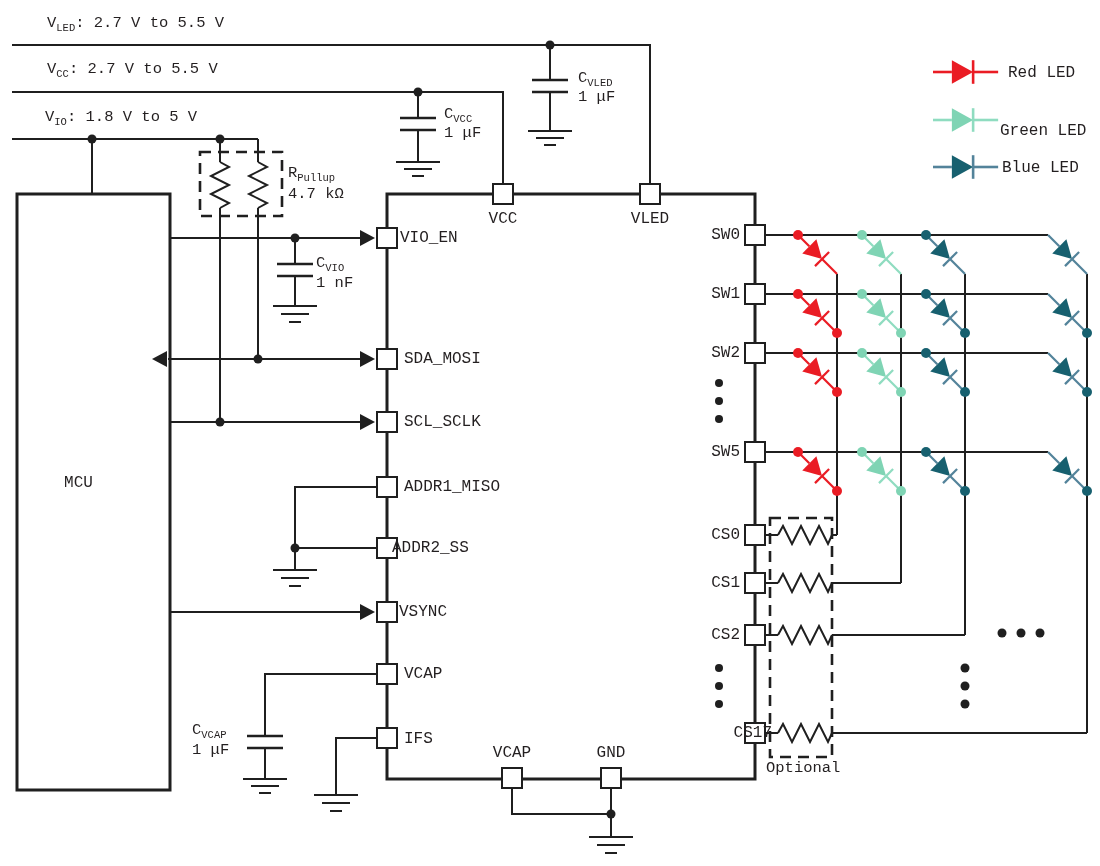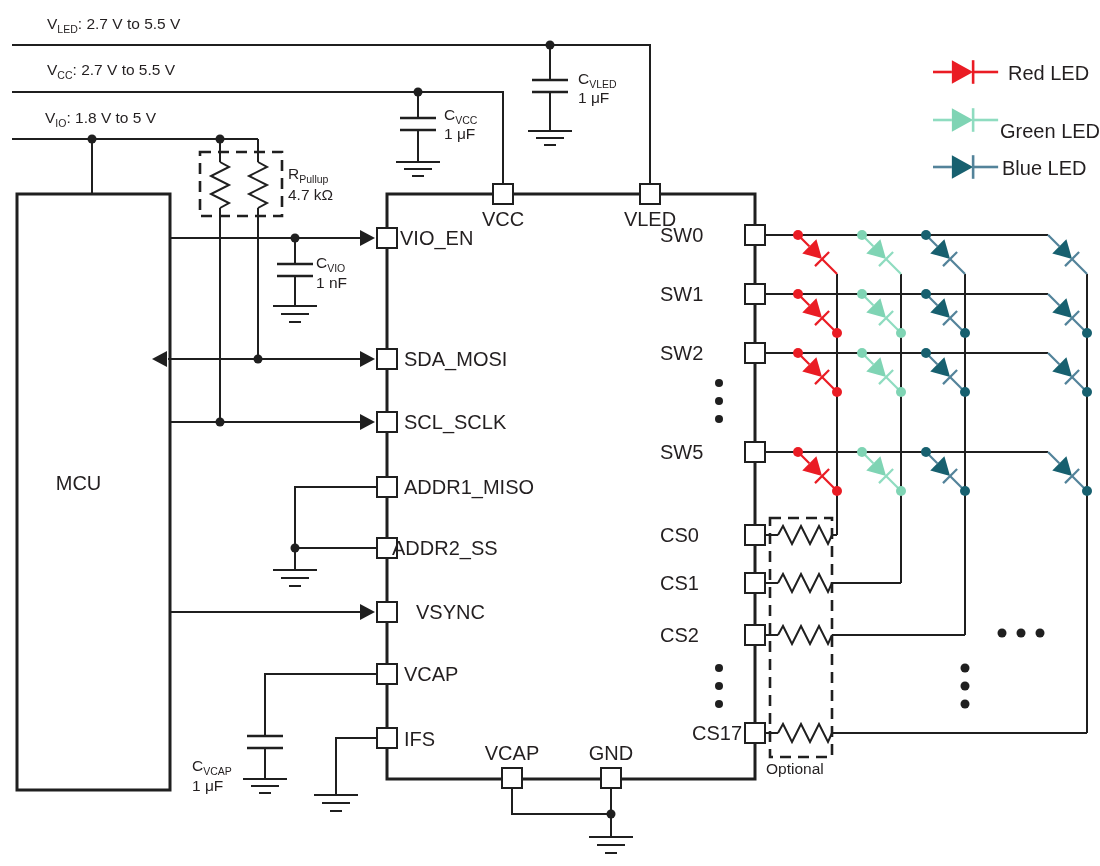--- a/index.html
+++ b/index.html
@@ -1,21 +1,21 @@
 <!DOCTYPE html>
 <html style="--wire: #1f1f1f; --ink: #231f20; --red: #ea1c24; --green: #7fd4b4; --green_wire: #8fdcc0; --blue: #17606f; --blue_wire: #53839a;"><head>
 <meta charset="utf-8">
 <style>
   html,body{margin:0;padding:0;background:#fff}
   .stage{position:relative;width:1100px;height:866px;background:#fff;overflow:hidden;
-         font-family:Liberation Sans, sans-serif;color:var(--ink,#231f20)}
+         font-family:Liberation Mono, monospace;color:var(--ink,#231f20)}
   .stage svg{position:absolute;left:0;top:0}
   .lbl{position:absolute;font-size:15.5px;line-height:19px;white-space:nowrap}
-  .pin-lbl{position:absolute;font-size:20px;line-height:18px;white-space:nowrap}
-  .ctr{text-align:center}.rt{text-align:left}
+  .pin-lbl{position:absolute;font-size:16px;line-height:18px;white-space:nowrap}
+  .ctr{text-align:center}.rt{text-align:right}
   sub{font-size:10.5px;line-height:0}
   
   .w{stroke:var(--wire);stroke-width:2;fill:none}
   .pl{stroke:var(--wire);stroke-width:2.6;fill:none}
   .box{fill:#fff;stroke:var(--wire);stroke-width:3}
   .pin{fill:#fff;stroke:var(--wire);stroke-width:2}
   .dash{fill:none;stroke:var(--wire);stroke-width:2.6;stroke-dasharray:11 7}
   .dot{fill:var(--wire);stroke:none}
   .arr{fill:var(--wire);stroke:none}
   .wr{stroke:var(--red);stroke-width:2.2;fill:none}
@@ -294,33 +294,33 @@
   <div>1 μF</div>
 </div>
 <div class="lbl" style="left:288px;top:163px;line-height:21px">
   <div><span>R</span><sub>Pullup</sub></div>
   <div>4.7 kΩ</div>
 </div>
 <div class="lbl" style="left:316px;top:253px;line-height:20px">
   <div><span>C</span><sub>VIO</sub></div>
   <div>1 nF</div>
 </div>
-<div class="lbl" style="left:192px;top:756px;line-height:20px">
+<div class="lbl" style="left:192px;top:720px;line-height:20px">
   <div><span>C</span><sub>VCAP</sub></div>
   <div>1 μF</div>
 </div>
 
 <div class="pin-lbl ctr" style="left:17px;top:474px;width:123px">MCU</div>
 
 <div class="pin-lbl" style="left:400px;top:229px">VIO_EN</div>
 <div class="pin-lbl" style="left:404px;top:350px">SDA_MOSI</div>
 <div class="pin-lbl" style="left:404px;top:413px">SCL_SCLK</div>
 <div class="pin-lbl" style="left:404px;top:478px">ADDR1_MISO</div>
 <div class="pin-lbl" style="left:392px;top:539px">ADDR2_SS</div>
-<div class="pin-lbl" style="left:416px;top:603px">VSYNC</div>
+<div class="pin-lbl" style="left:399px;top:603px">VSYNC</div>
 <div class="pin-lbl" style="left:404px;top:665px">VCAP</div>
 <div class="pin-lbl" style="left:404px;top:730px">IFS</div>
 
 <div class="pin-lbl ctr" style="left:463px;top:210px;width:80px">VCC</div>
 <div class="pin-lbl ctr" style="left:610px;top:210px;width:80px">VLED</div>
 
 <div class="pin-lbl ctr" style="left:472px;top:744px;width:80px">VCAP</div>
 <div class="pin-lbl ctr" style="left:571px;top:744px;width:80px">GND</div>
 
 <div class="pin-lbl rt" style="left:660px;top:226px;width:80px">SW0</div>

